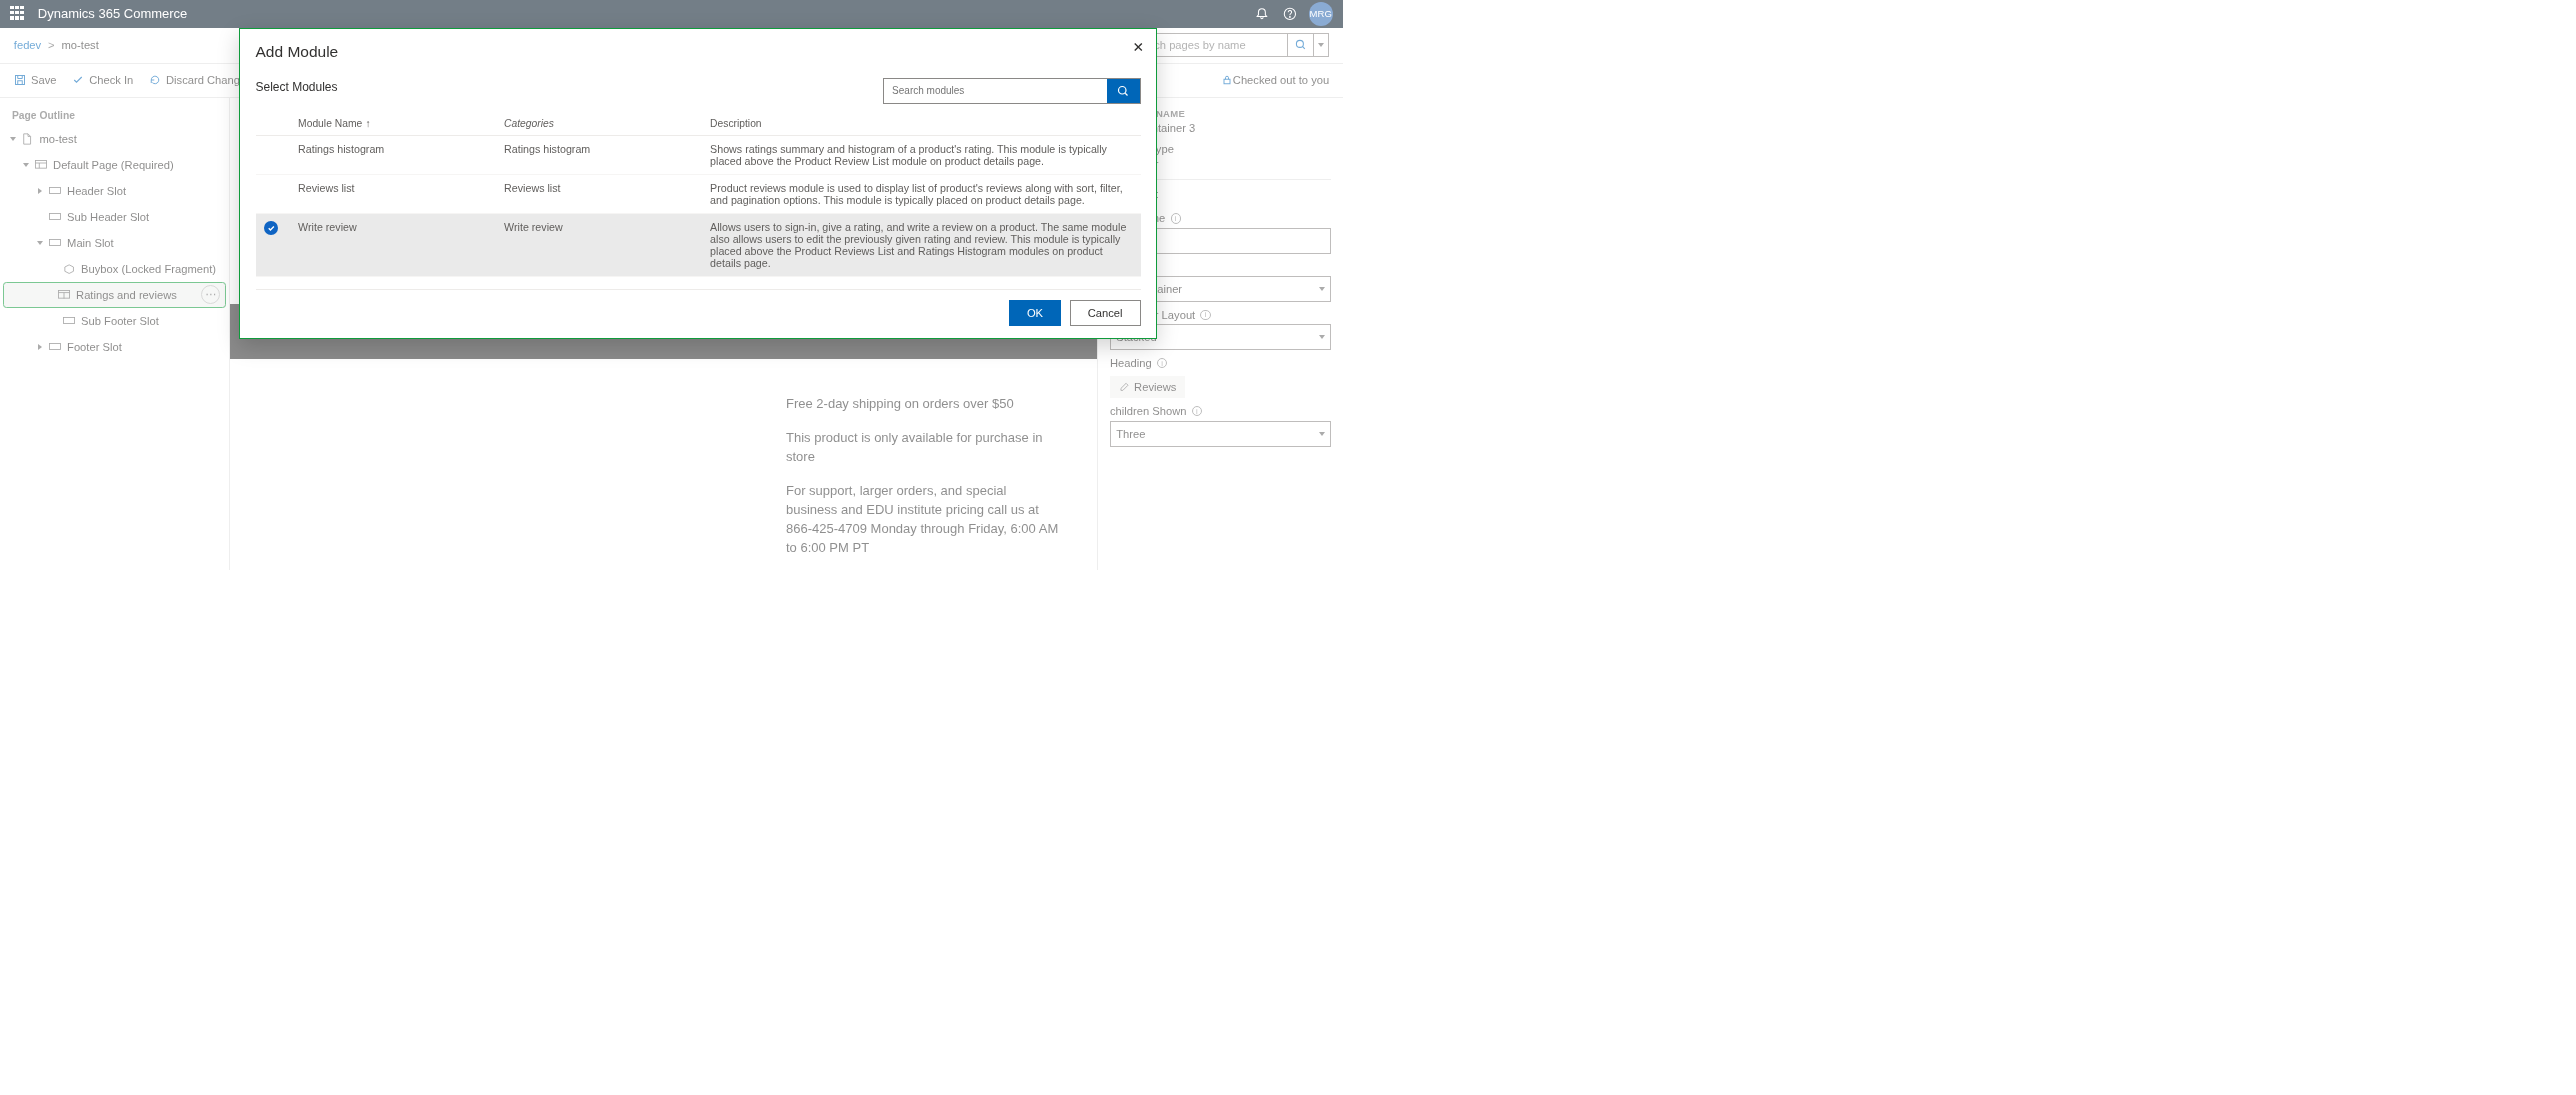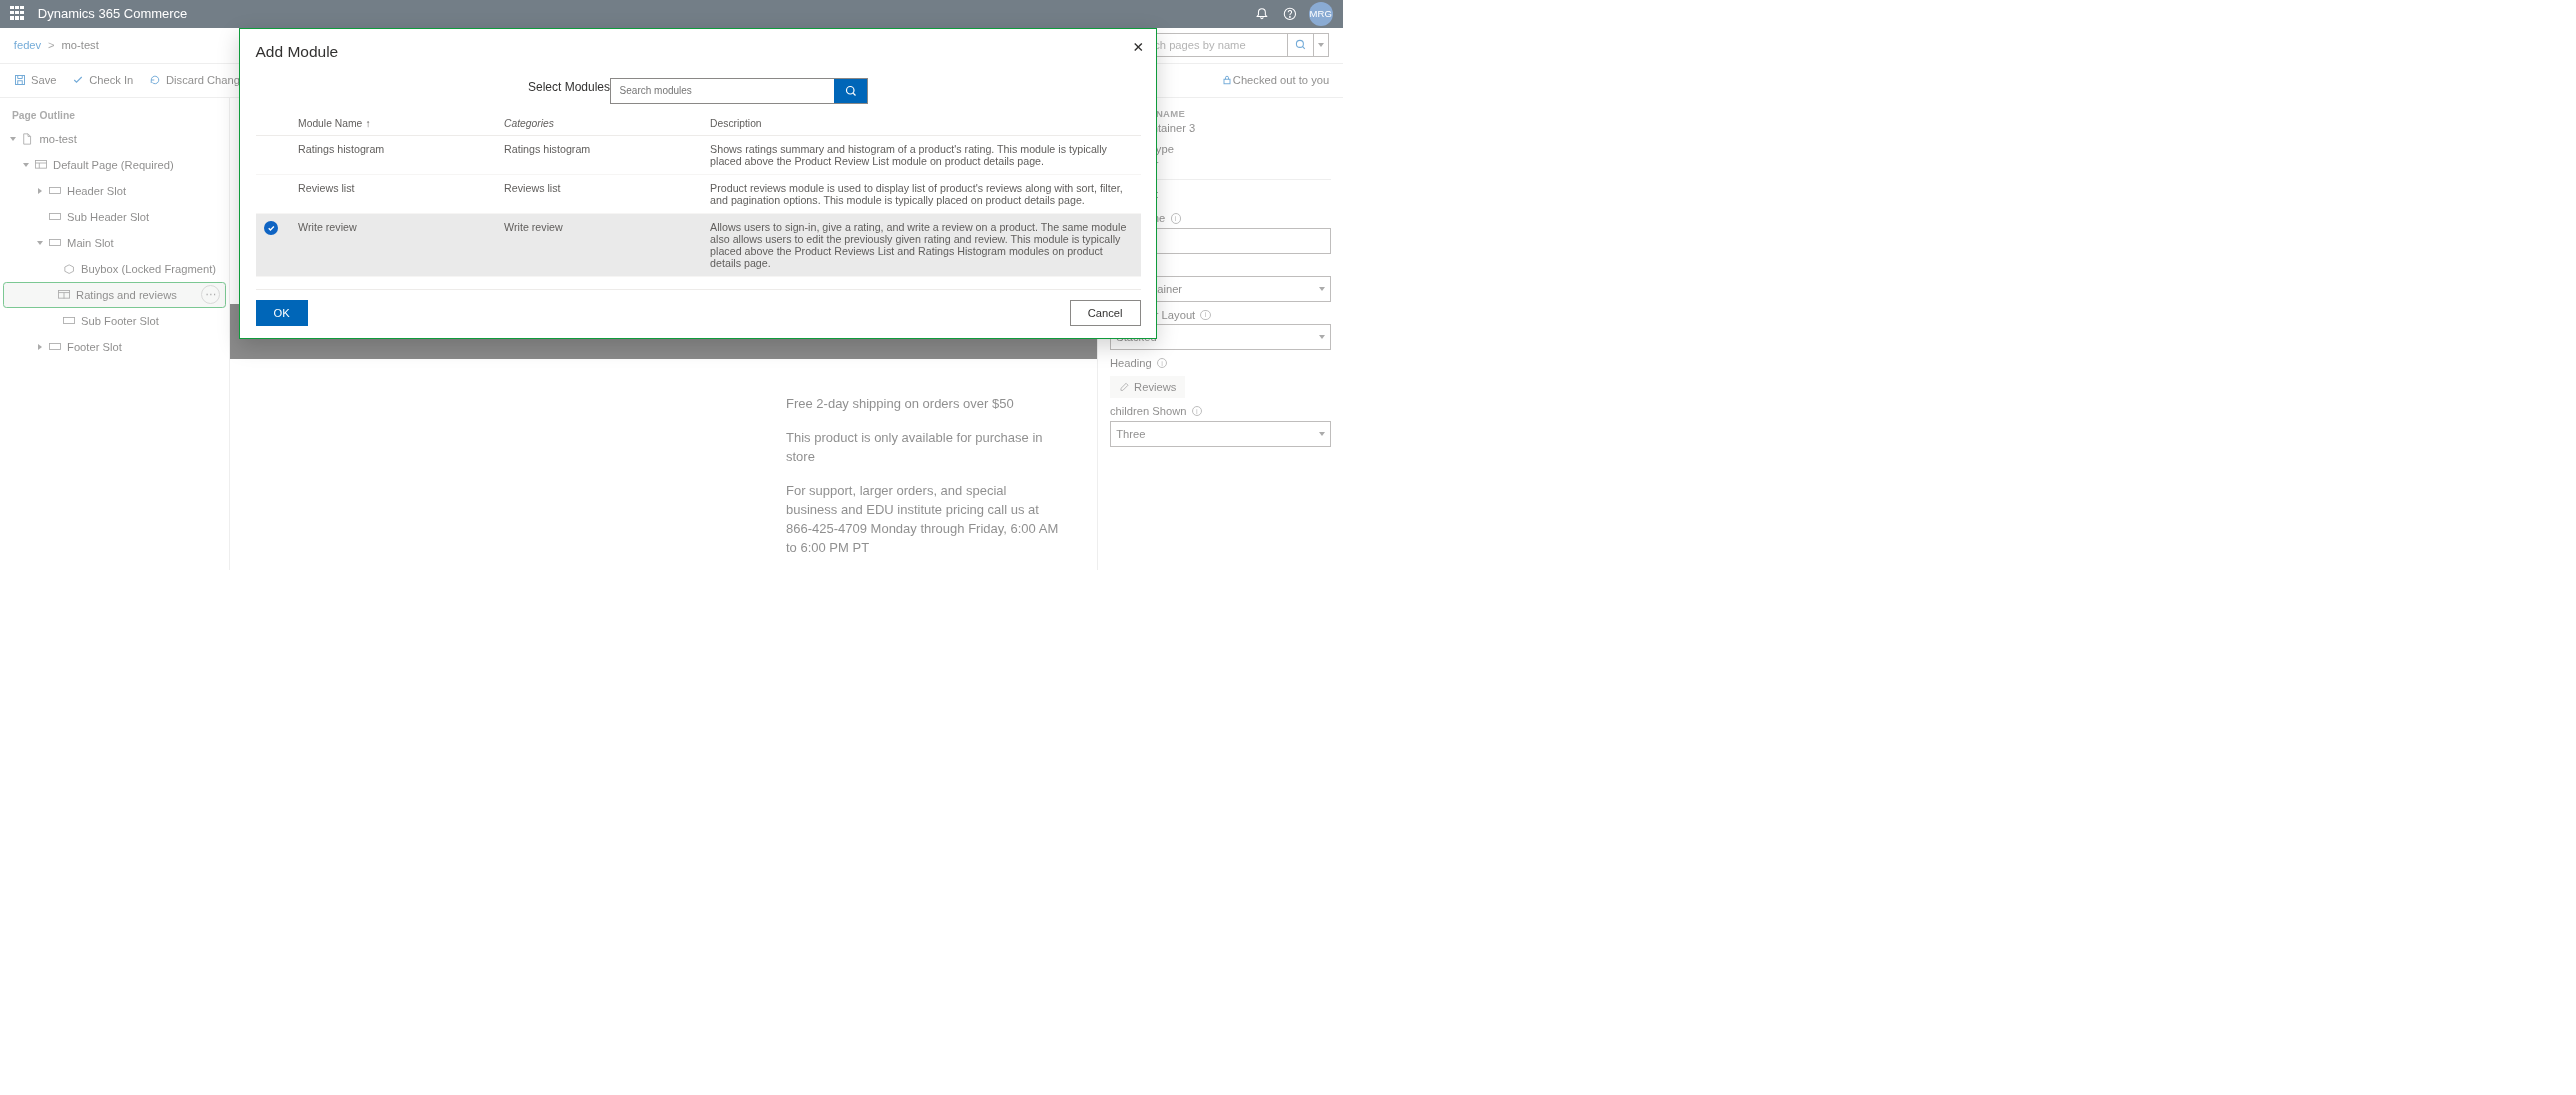--- a/index.html
+++ b/index.html
@@ -60,37 +60,37 @@
   .info-icon { width:10.3px; height:10.3px; border:0.9px solid #888; border-radius:50%; display:inline-flex; align-items:center; justify-content:center; font-size:7.7px; color:#888; }
 
   
   .scrim { position:absolute; inset:0; background:rgba(255,255,255,0.45); pointer-events:none; }
 
   
   .modal { position:absolute; top:28px; left:239px; width:918px; background:#fff; border:1.7px solid #0f9b3b; border-radius:0; padding:13.8px 15.5px 12px; box-shadow:0 6.9px 20.6px rgba(0,0,0,0.18); }
   .modal-title { font-size:15.5px; font-weight:400; margin-bottom:17px; }
   .modal-close { position:absolute; top:10.3px; right:12px; cursor:pointer; font-size:13.8px; }
   .modal-sub { font-size:12px; margin-bottom:6.9px; }
-  .modal-head { display:flex; align-items:center; justify-content:center; margin-bottom:6.9px; }
+  .modal-head { display:flex; align-items:center; justify-content:space-between; margin-bottom:6.9px; }
   .modal-search { display:flex; border:0.9px solid #8a8886; height:26px; }
   .modal-search input { border:none; outline:none; padding:0 8.6px; width:223px; font-size:10px; }
   .modal-search-btn { width:33px; background:#0066b8; color:#fff; display:flex; align-items:center; justify-content:center; cursor:pointer; }
 
   table.modules { width:100%; border-collapse:collapse; }
   table.modules th { text-align:left; font-weight:400; font-size:10.3px; color:#605e5c; padding:6.9px 8.6px; border-bottom:0.9px solid #edebe9; }
   table.modules th.sel-col { width:34px; }
   table.modules th.name-col { width:206px; }
   table.modules th.cat-col { width:206px;font-style:italic; }
   table.modules td { padding:6.9px 8.6px; vertical-align:top; font-size:10.7px; color:#605e5c; border-bottom:0.9px solid #f6f5f4; }
   table.modules tr.selected-row td { background:#eaeaea; }
   .sort-ind { margin-left:3.4px; }
   .check-circle { width:13.8px; height:13.8px; border-radius:50%; background:#0f64c3; display:inline-flex; align-items:center; justify-content:center; }
   .check-circle svg { width:8.6px; height:8.6px; }
 
-  .modal-footer { display:flex; justify-content:space-between; gap:8.6px; margin-top:12px; border-top:0.9px solid #edebe9; padding-top:10.3px; }
+  .modal-footer { display:flex; justify-content:flex-end; gap:8.6px; margin-top:12px; border-top:0.9px solid #edebe9; padding-top:10.3px; }
   .btn { height:26px; padding:0 17px; font-size:11.2px; cursor:pointer; display:inline-flex; align-items:center; justify-content:center; border:0.9px solid transparent; }
   .btn-primary { background:#0066b8; color:#fff; }
   .btn-secondary { background:#fff; color:#323130; border-color:#8a8886; }
 
   .chev { display:inline-block; width:0; height:0; }
   .chev-down { border-left:3.4px solid transparent; border-right:3.4px solid transparent; border-top:4.3px solid #666; }
   .chev-right { border-top:3.4px solid transparent; border-bottom:3.4px solid transparent; border-left:4.3px solid #666; }
 </style>
 </head>
 <body>

